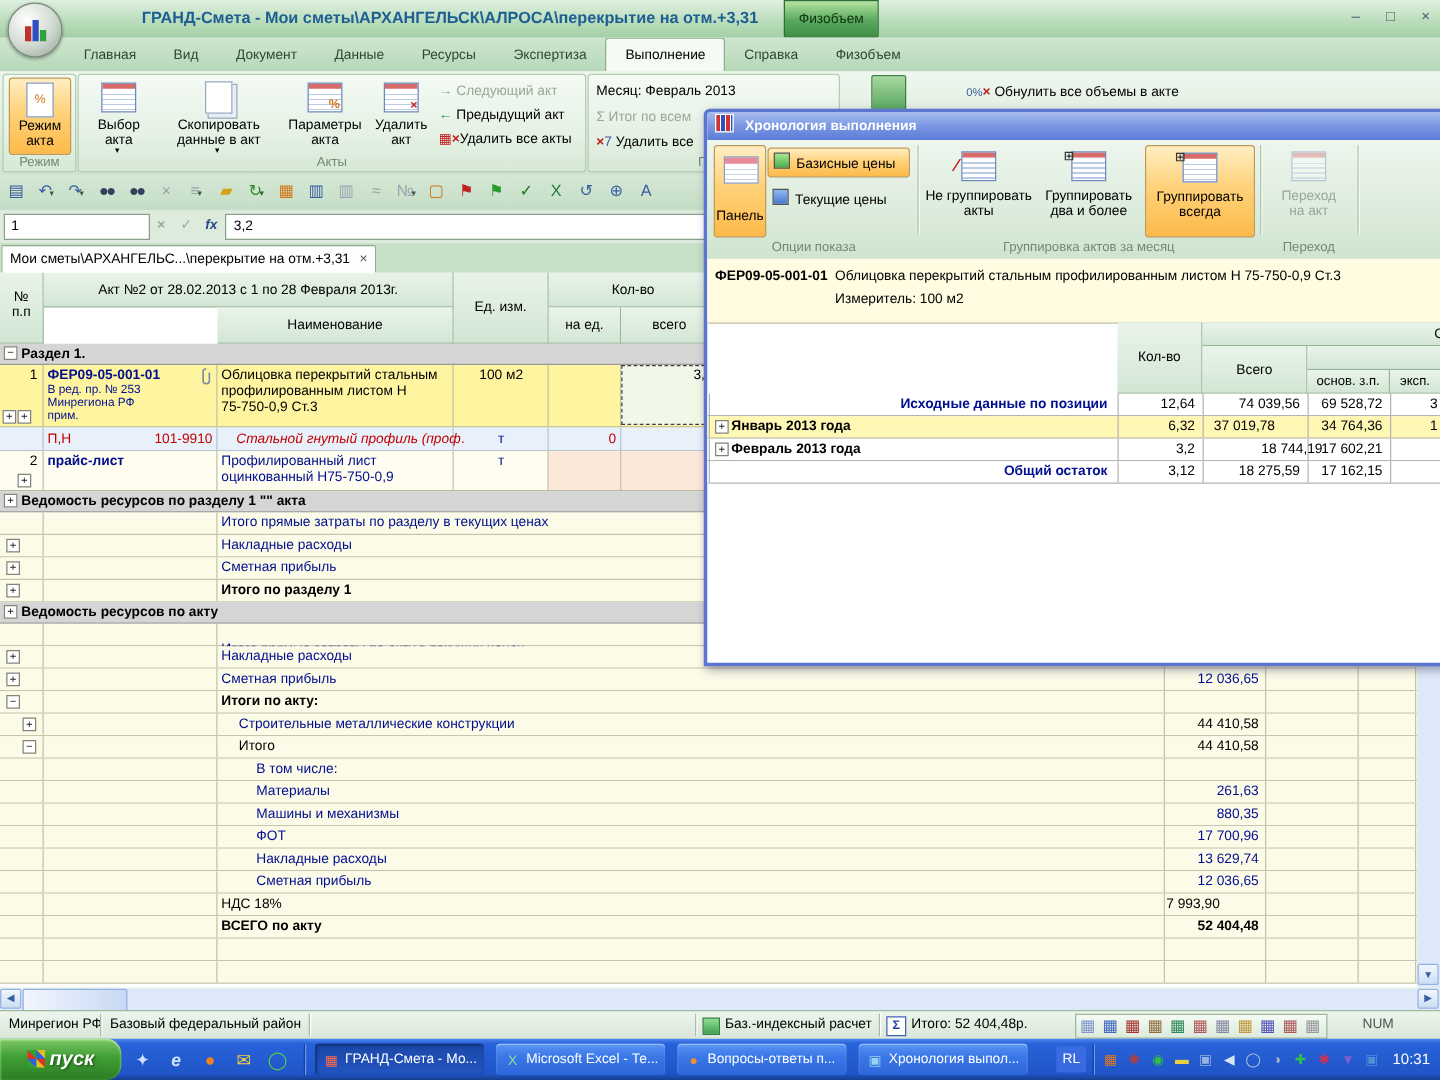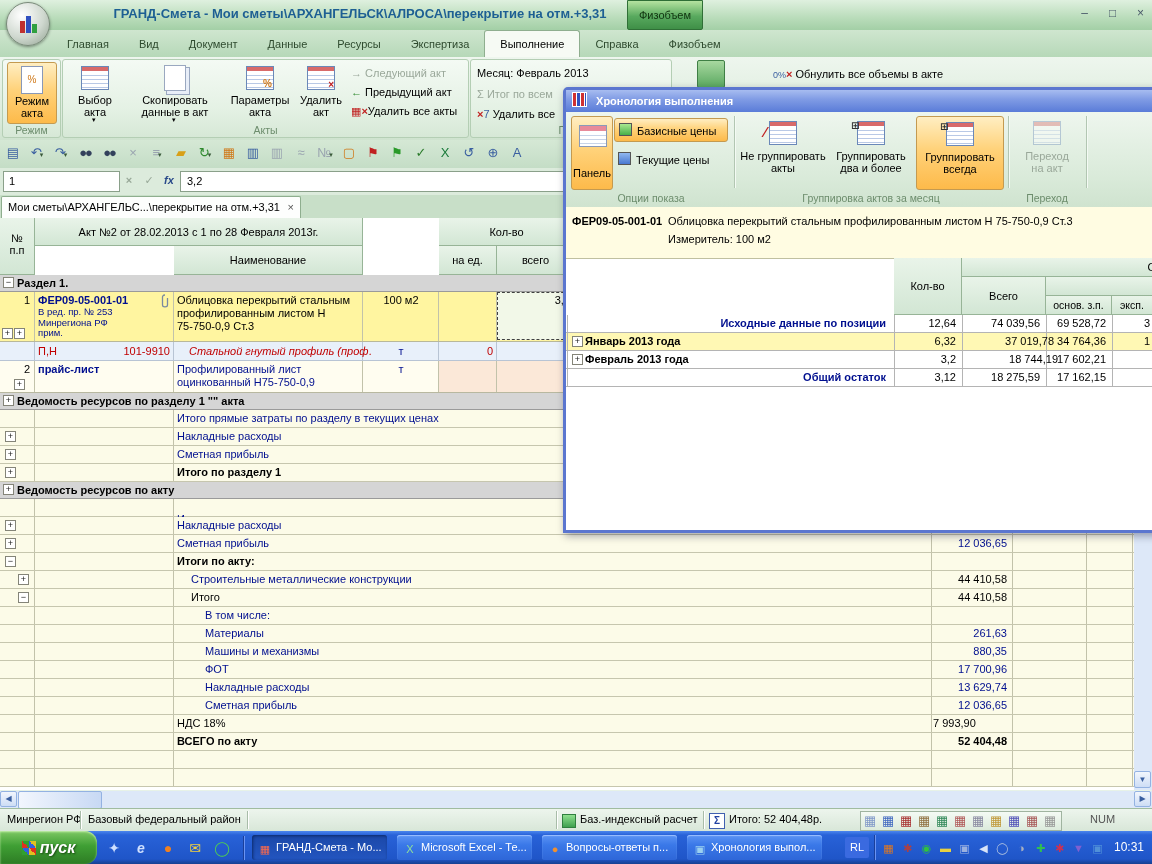--- a/index.html
+++ b/index.html
@@ -174,20 +174,21 @@
     </div>
   </div>
 
   <div class="abs" id="grid">
     <div class="gh" style="left:0;top:0;width:35px;height:57px;">
         <div class="pre" style="margin-top:14px;">№
 п.п</div>
       </div>
     <div class="gh" style="left:35px;top:0;width:328px;height:28px;line-height:28px;">Акт №2 от 28.02.2013 с 1 по 28 Февраля 2013г.</div>
     <div class="gh" style="left:174px;top:28px;width:189px;height:29px;line-height:29px;">Наименование</div>
+    <div class="gh" style="left:363px;top:0;width:76px;height:57px;line-height:57px;">Ед. изм.</div>
     <div class="gh" style="left:439px;top:0;width:136px;height:28px;line-height:28px;">Кол-во</div>
     <div class="gh" style="left:439px;top:28px;width:58px;height:29px;line-height:29px;">на ед.</div>
     <div class="gh" style="left:497px;top:28px;width:78px;height:29px;line-height:29px;">всего</div>
     <div class="gh" style="left:575px;top:0;width:559px;height:57px;"></div>
     <div id="gridrows">
         <div class="grow" style="top: 57px; height: 17px; background: rgb(213, 213, 213); border-bottom: 1px solid rgb(154, 154, 154);">
           <span class="exp" style="left: 3px; top: 2px;">−</span>
           <span style="position: absolute; left: 17px; top: 2px; font-weight: bold;">Раздел 1.</span>
         </div>
         <div class="grow" style="top: 74px; height: 50px; background: rgb(255, 245, 160); border-bottom: 1px solid rgb(184, 184, 154);">
@@ -610,21 +611,21 @@
           </div>
           <div class="drow" style="top: 221px; background: rgb(255, 248, 180);">
             <span class="dvl" style="left: 1px;"></span>
             <span class="dvl" style="left: 328px;"></span>
             <span class="dvl" style="left: 396px;"></span>
             <span class="dvl" style="left: 480px;"></span>
             <span class="dvl" style="left: 546px;"></span>
             <span class="exp" style="left: 6px; top: 3px;">+</span>
             <span style="position: absolute; left: 19px; top: 2px; font-weight: bold;">Январь 2013 года</span>
             <span style="position: absolute; left: 328px; top: 2px; width: 62px; text-align: right;">6,32</span>
-            <span style="position: absolute; left: 396px; top: 2px; width: 92px; text-align: right;">37 019,78</span>
+            <span style="position: absolute; left: 396px; top: 2px; width: 58px; text-align: right;">37 019,78</span>
             <span style="position: absolute; left: 480px; top: 2px; width: 60px; text-align: right;">34 764,36</span>
             <span style="position: absolute; left: 578px; top: 2px;">1</span>
           </div>
           <div class="drow" style="top: 239px;">
             <span class="dvl" style="left: 1px;"></span>
             <span class="dvl" style="left: 328px;"></span>
             <span class="dvl" style="left: 396px;"></span>
             <span class="dvl" style="left: 480px;"></span>
             <span class="dvl" style="left: 546px;"></span>
             <span class="exp" style="left: 6px; top: 3px;">+</span>

